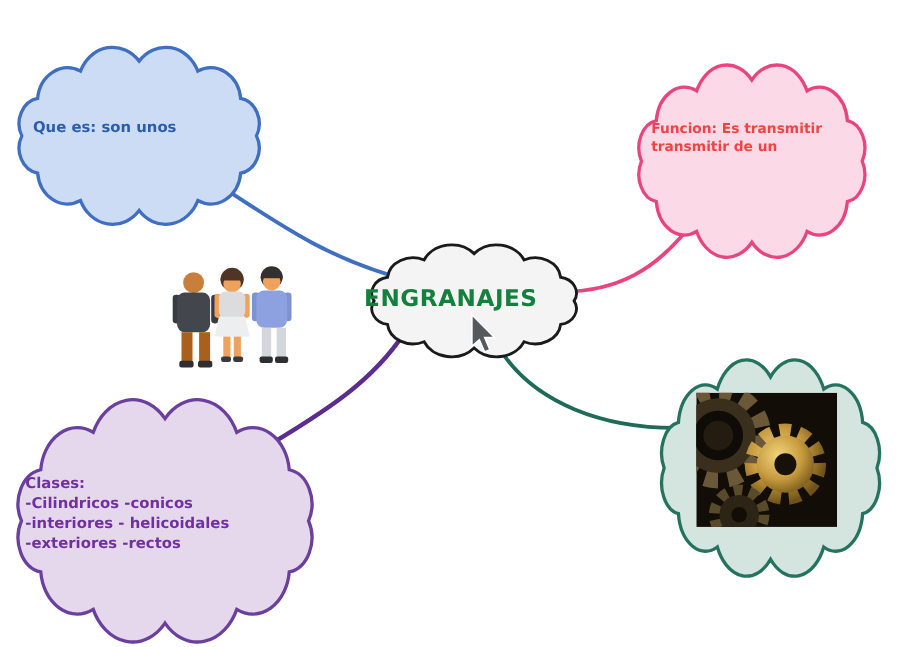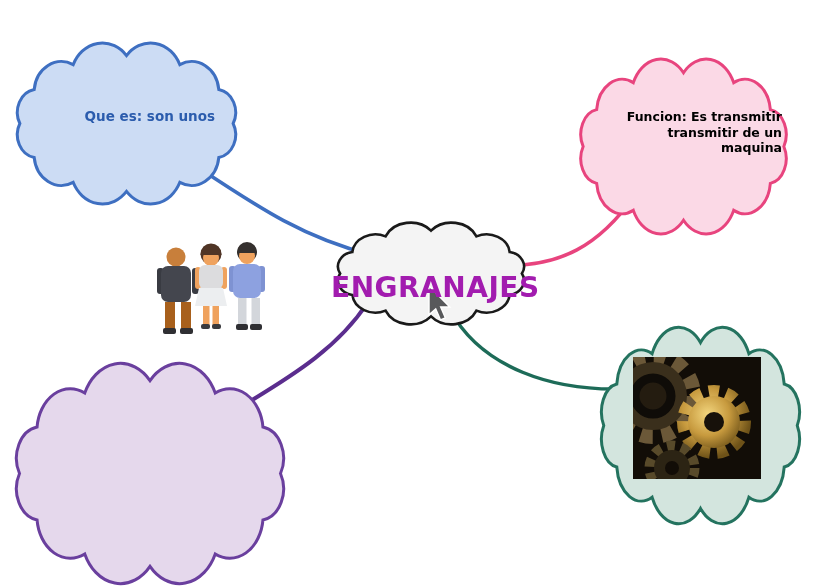--- a/index.html
+++ b/index.html
@@ -6,29 +6,29 @@
   .stage{
     position:relative;
     width:820px;height:588px;
     background:#ffffff;
     font-family:"DejaVu Sans","Liberation Sans",sans-serif;
     overflow:hidden;
   }
   .stage svg.scene{position:absolute;left:0;top:0;}
   .node-text{
     position:absolute;
-    text-align:right;
+    text-align:left;
     font-weight:bold;
     pointer-events:none;
   }
   .node-text .line{white-space:nowrap;}
   .txt-definition{left:30px;top:108px;width:185px;font-size:13.5px;line-height:17px;color:#2b5cad;}
-  .txt-function{left:592px;top:109px;width:190px;font-size:12.5px;line-height:15.5px;color:#000000;}
+  .txt-function{left:592px;top:109px;width:190px;font-size:12.5px;line-height:15.5px;color:#ef4444;}
   .txt-classes{left:23px;top:431px;width:250px;font-size:13.5px;line-height:18px;color:#7030a0;}
-  .txt-central{left:331px;top:259px;width:200px;font-size:28px;letter-spacing:.5px;color:#a21caf;margin-top:12px;}
+  .txt-central{left:331px;top:259px;width:200px;font-size:21px;letter-spacing:.5px;color:#15803d;}
 </style>
 </head>
 <body>
 
 <div class="stage">
 
   <svg class="scene" width="820" height="588" viewBox="0 0 820 588">
     <defs>
       <path id="cloudShape" vector-effect="non-scaling-stroke" d="M190,60 A17 17 0 0 1 177.9,85 A23 23 0 0 1 145,103.3 A27 27 0 0 1 100,110 A27 27 0 0 1 55,103.3 A23 23 0 0 1 22.1,85 A17 17 0 0 1 10,60 A17 17 0 0 1 22.1,35 A23 23 0 0 1 55,16.7 A27 27 0 0 1 100,10 A27 27 0 0 1 145,16.7 A23 23 0 0 1 177.9,35 A17 17 0 0 1 190,60 Z"></path>
       <radialGradient id="goldGrad" cx="38%" cy="35%" r="75%">
@@ -136,19 +136,24 @@
     </g>
   </svg>
 
   <div class="node-text txt-definition">
     <div class="line">Que es: son unos</div>
   </div>
 
   <div class="node-text txt-function">
     <div class="line">Funcion: Es transmitir</div>
     <div class="line">transmitir de un</div>
-    <div class="line">maquina</div>
   </div>
 
+  <div class="node-text txt-classes">
+    <div class="line">Clases:</div>
+    <div class="line">-Cilindricos -conicos</div>
+    <div class="line">-interiores - helicoidales</div>
+    <div class="line">-exteriores -rectos</div>
+  </div>
 
   <div class="node-text txt-central">ENGRANAJES</div>
 
 </div>
 
 </body></html>

